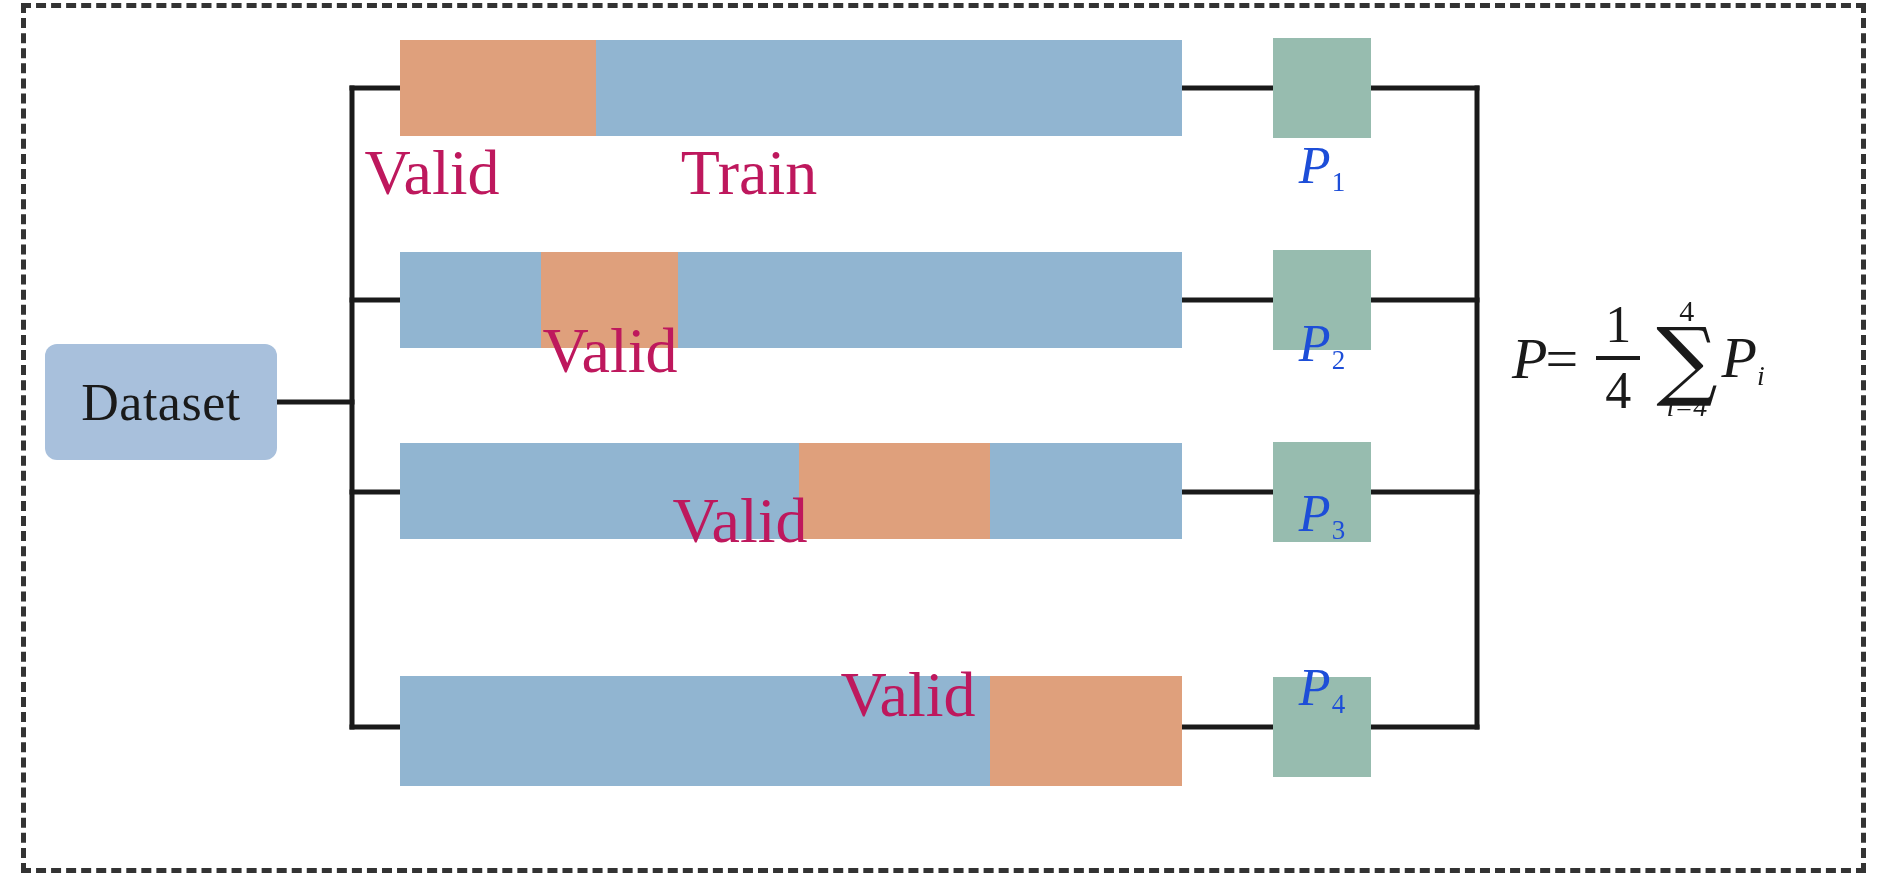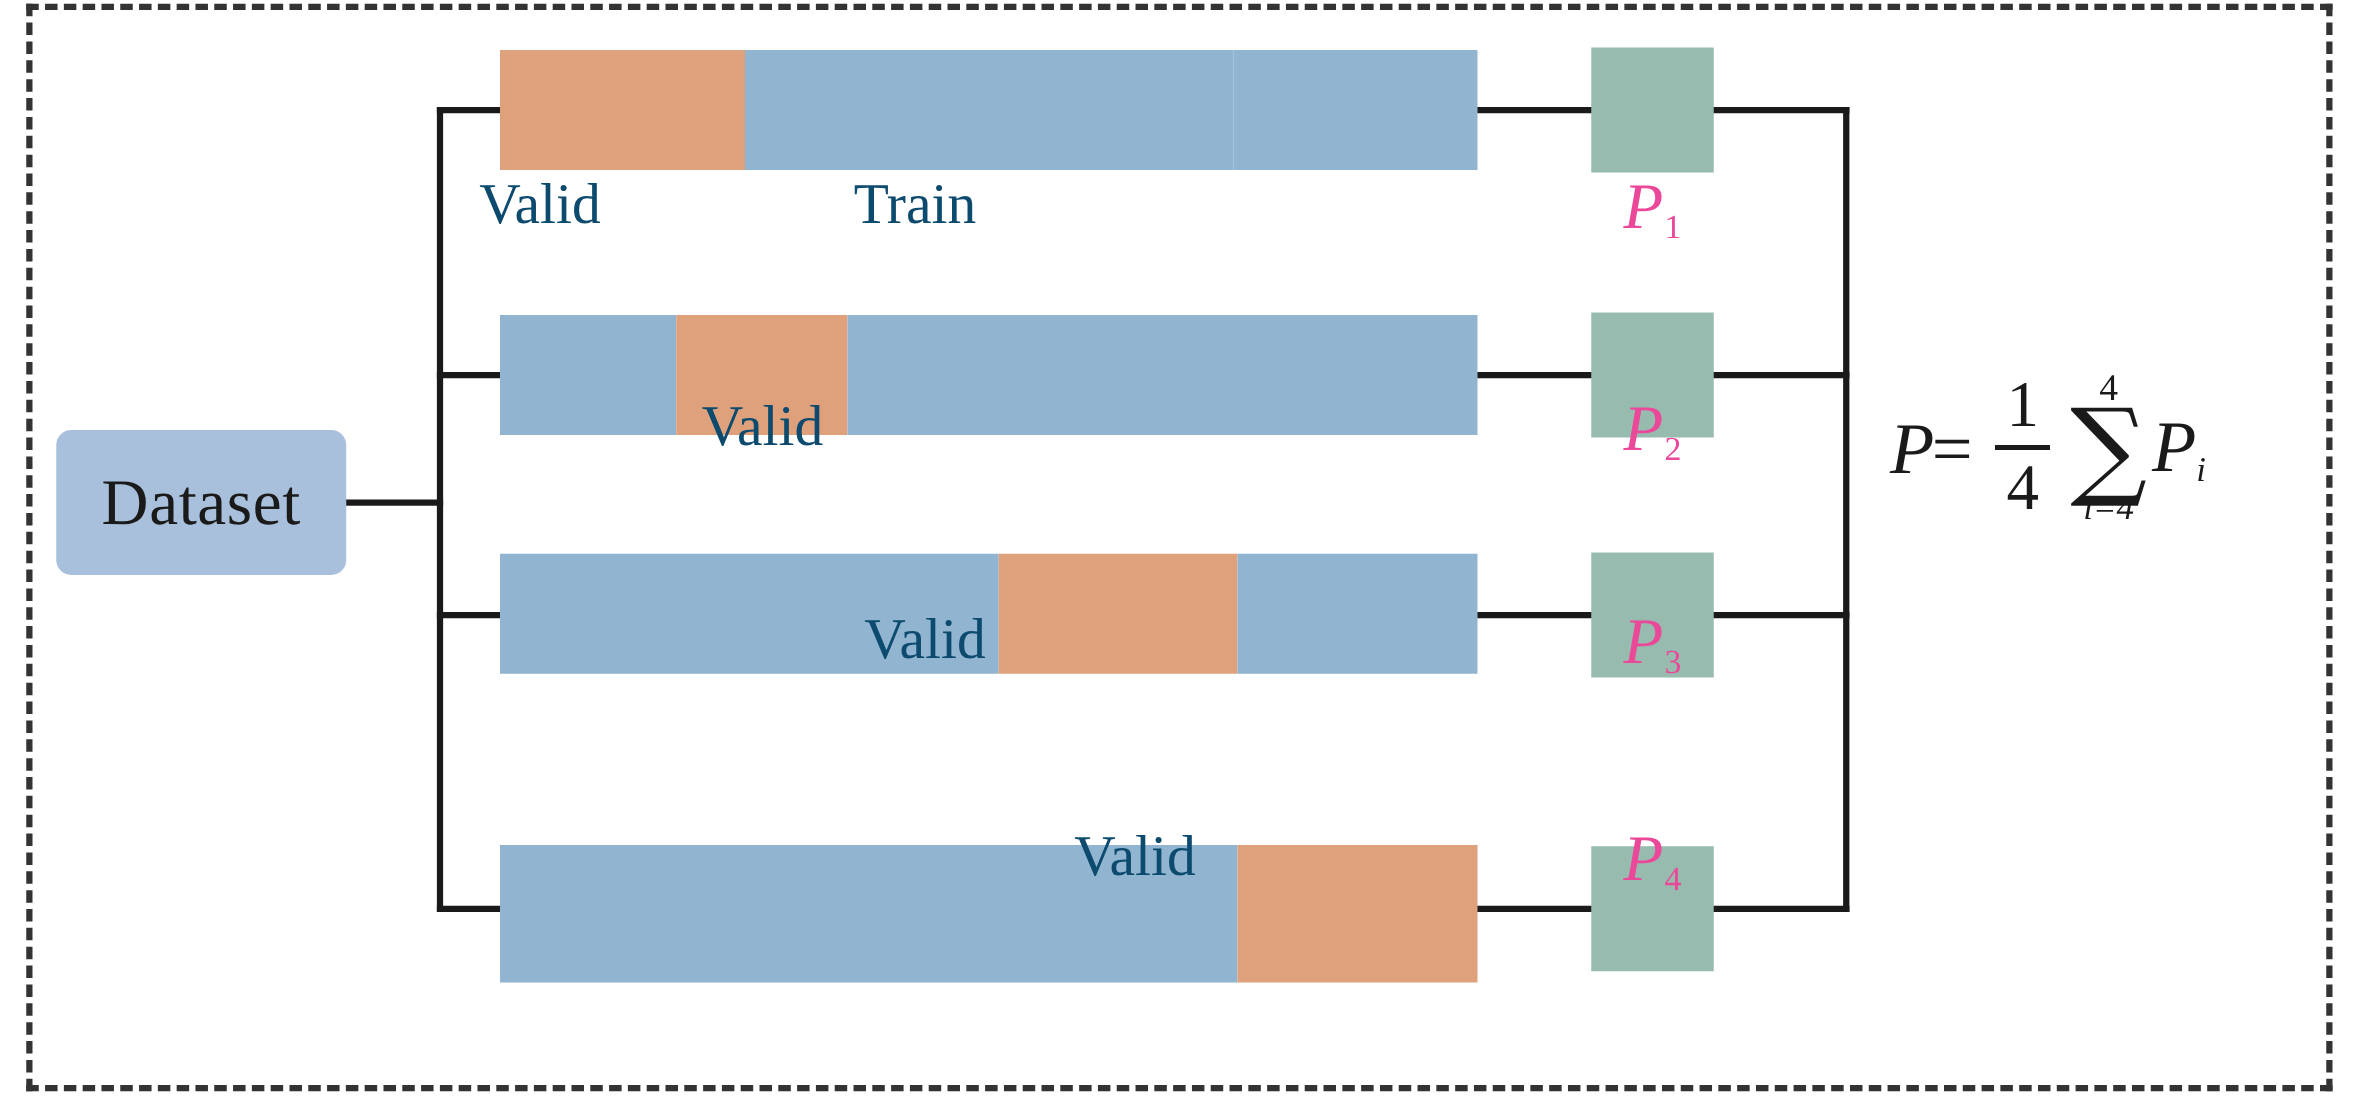--- a/index.html
+++ b/index.html
@@ -73,32 +73,32 @@
   .p-box {
     position: absolute;
     width: 98px;
     height: 100px;
     background: #97BCAF;
   }
 
   
   .bar-label {
     position: absolute;
-    font-size: 46px;
-    color: #0c4a6e;
+    font-size: 64px;
+    color: #be185d;
     font-family: "Liberation Serif", serif;
     white-space: nowrap;
     transform: translateX(-50%);
   }
 
   
   .p-label {
     position: absolute;
     font-size: 52px;
-    color: #ec4899;
+    color: #1d4ed8;
     font-family: "Liberation Serif", serif;
     font-style: italic;
     white-space: nowrap;
     transform: translateX(-50%);
   }
   .p-label sub {
     font-size: 0.52em;
     font-style: normal;
     vertical-align: -0.30em;
     margin-left: 1px;
@@ -199,21 +199,21 @@
   <div class="dataset-box">
     <span class="dataset-label">Dataset</span>
   </div>
 
   <div class="fold-bar" style="left:400px; top:40px; width:782px;">
     <div class="seg seg-valid" style="width:25%"></div>
     <div class="seg seg-train" style="width:50%"></div>
     <div class="seg seg-train" style="width:25%"></div>
   </div>
   <div class="bar-label" style="left:432px; top:136px;">Valid</div>
-  <div class="bar-label" style="left:732px; top:136px;">Train</div>
+  <div class="bar-label" style="left:749px; top:136px;">Train</div>
   <div class="p-box" style="left:1273px; top:38px;"></div>
   <div class="p-label" style="left:1322px; top:136px;">
     <span>P</span><sub>1</sub>
   </div>
 
   <div class="fold-bar" style="left:400px; top:252px; width:782px;">
     <div class="seg seg-train" style="width:18%"></div>
     <div class="seg seg-valid" style="width:17.5%"></div>
     <div class="seg seg-train" style="width:64.5%"></div>
   </div>

